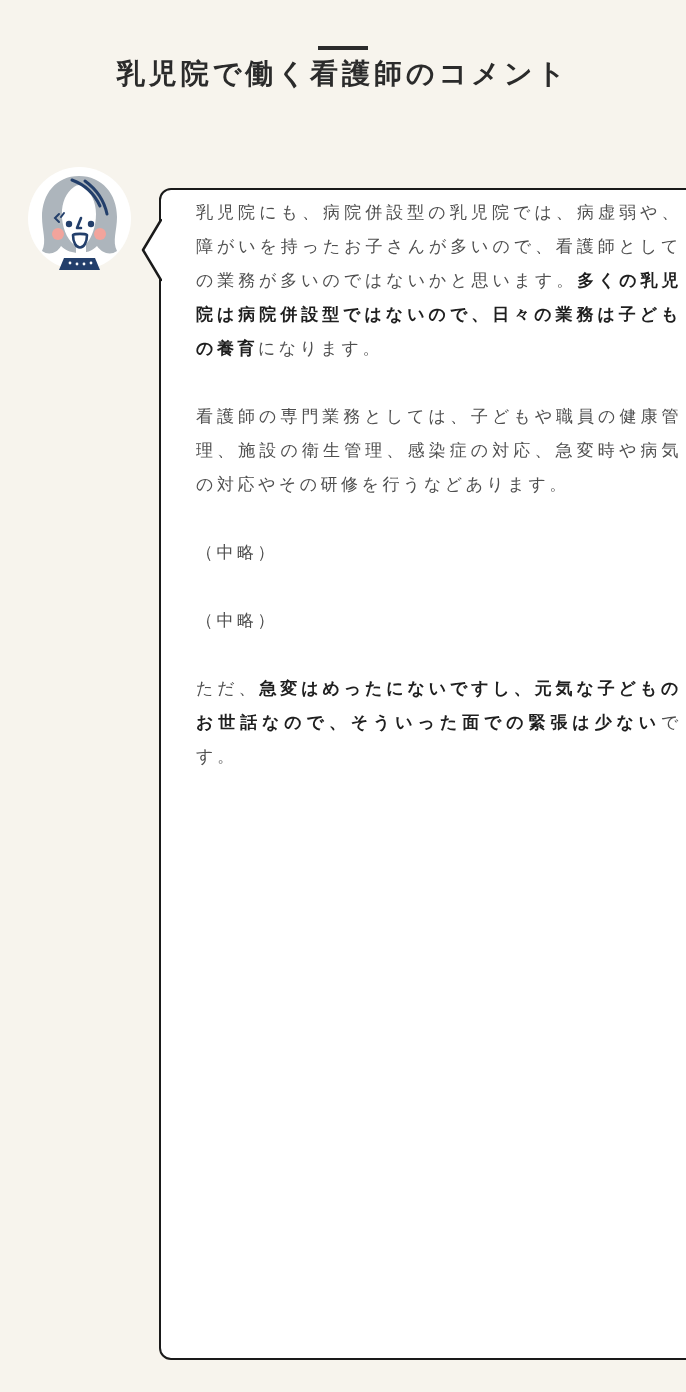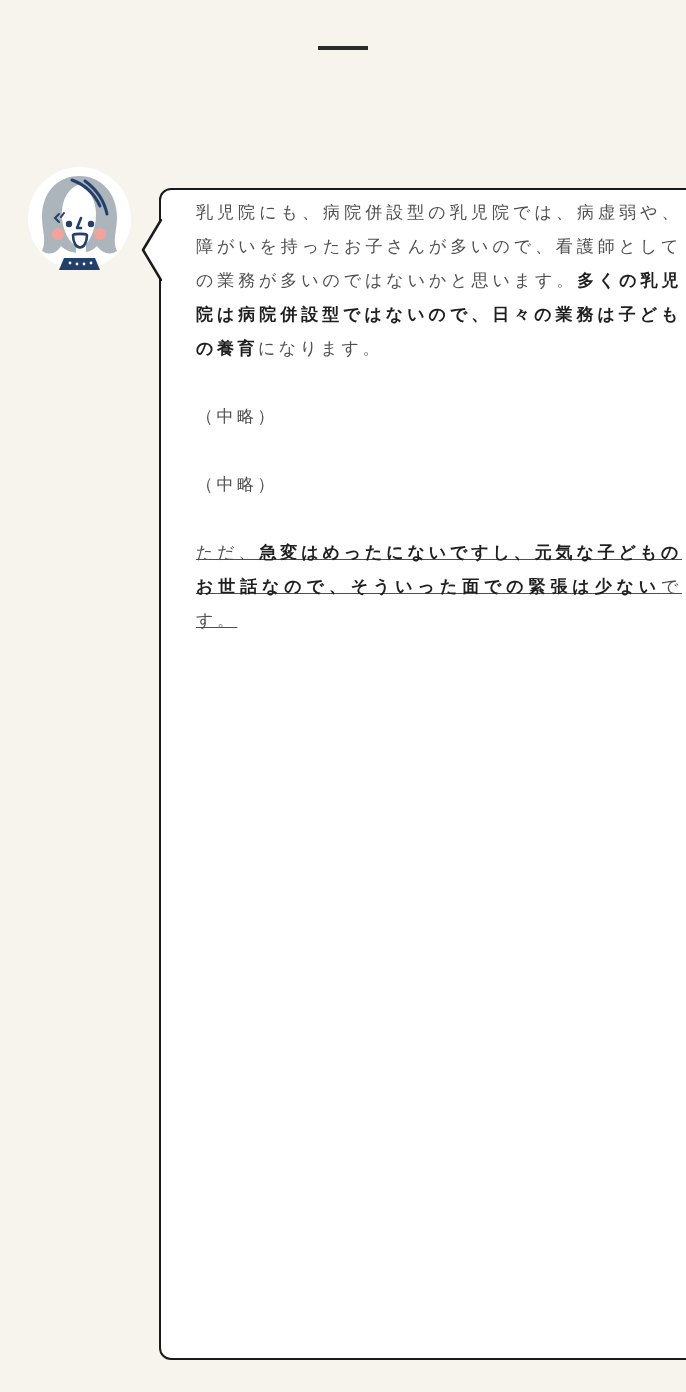--- a/index.html
+++ b/index.html
@@ -64,33 +64,34 @@
     z-index: 2;
   }
   .bubble p {
     margin: 0 0 34px;
     font-size: 17px;
     line-height: 34px;
     letter-spacing: 3.5px;
     color: #4f4f4f;
     text-align: justify;
   }
-  .bubble p:last-child { margin-bottom: 0; text-decoration: underline; }
+  .bubble p:last-child { margin-bottom: 0; }
   .bubble b {
     color: #1f1f1f;
     font-weight: 700;
   }
 </style>
 </head>
 <body>
 
 <div class="page">
 
   <div class="deco-bar"></div>
 
+  <h1 class="section-title">乳児院で働く看護師のコメント</h1>
 
   <div class="avatar">
     <svg viewBox="0 0 103 103">
       <circle cx="51.5" cy="51.5" r="51.5" fill="#ffffff"></circle>
       <path fill="#adb5bc" d="M51,9 C28,9 14,27 14,50 C14,64 19,74 14,84 C21,89 29,86 33,79 C38,84 45,86 51,86 C58,86 64,84 69,79 C74,86 82,89 89,84 C84,74 89,64 89,50 C89,27 74,9 51,9 Z"></path>
       <path fill="#ffffff" d="M46,20 C37,26 33,38 34,51 C35,64 41,75 48,79 L48,92 L58,92 L58,77 C64,71 68,59 68,47 C68,35 63,25 56,20 C52,17 49,18 46,20 Z"></path>
       <path fill="none" stroke="#233f6b" stroke-width="3" stroke-linecap="round" d="M44,13 C55,17 66,26 72,39"></path>
       <path fill="none" stroke="#233f6b" stroke-width="3" stroke-linecap="round" d="M57,14 C68,22 76,33 79,47"></path>
       <path fill="none" stroke="#233f6b" stroke-width="2" stroke-linecap="round" d="M31,47 L27,51 L31,55"></path>
       <path fill="none" stroke="#233f6b" stroke-width="2" stroke-linecap="round" d="M36,46 L33,50"></path>
@@ -108,19 +109,20 @@
     </svg>
   </div>
 
   <svg class="bubble-tail" viewBox="0 0 22 64">
     <path d="M21,2 L3,32 L21,62" fill="#ffffff" stroke="#1a1a1a" stroke-width="2.5" stroke-linejoin="round" stroke-linecap="round"></path>
   </svg>
 
   <div class="bubble">
     <div>
         <p><span>乳児院にも、病院併設型の乳児院では、病虚弱や、障がいを持ったお子さんが多いので、看護師としての業務が多いのではないかと思います。</span><b>多くの乳児院は病院併設型ではないので、日々の業務は子どもの養育</b><span>になります。</span></p>
+        <p><span>看護師の専門業務としては、子どもや職員の健康管理、施設の衛生管理、感染症の対応、急変時や病気の対応やその研修を行うなどあります。</span></p>
         <p><span>（中略）</span></p>
         <p><span>（中略）</span></p>
         <p><span>ただ、</span><b>急変はめったにないですし、元気な子どものお世話なので、そういった面での緊張は少ない</b><span>です。</span></p>
       </div>
   </div>
 
 </div>
 
 </body></html>

